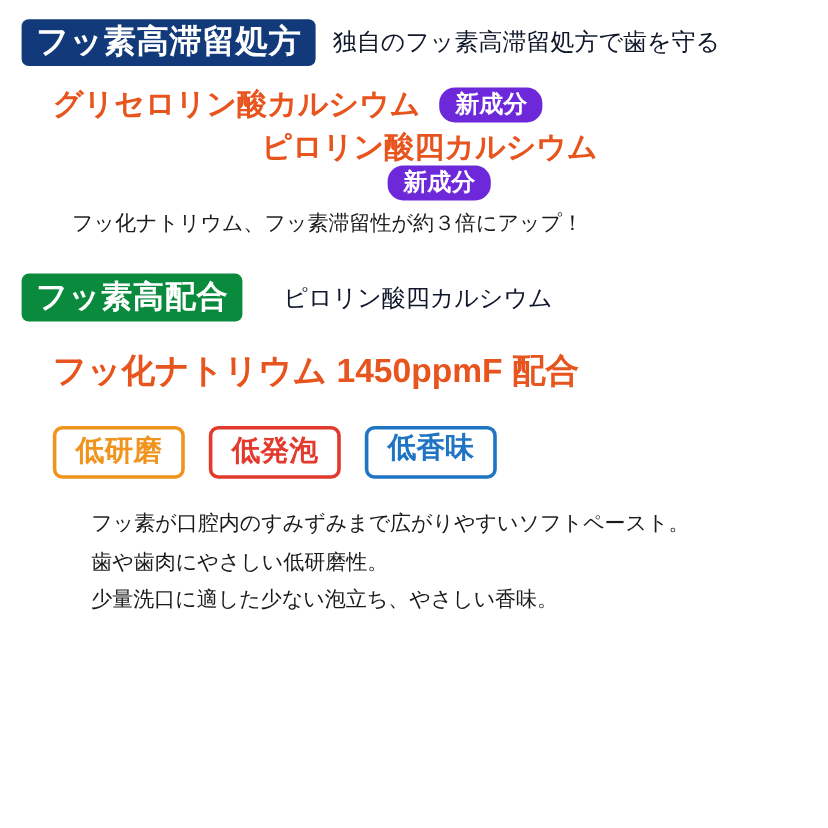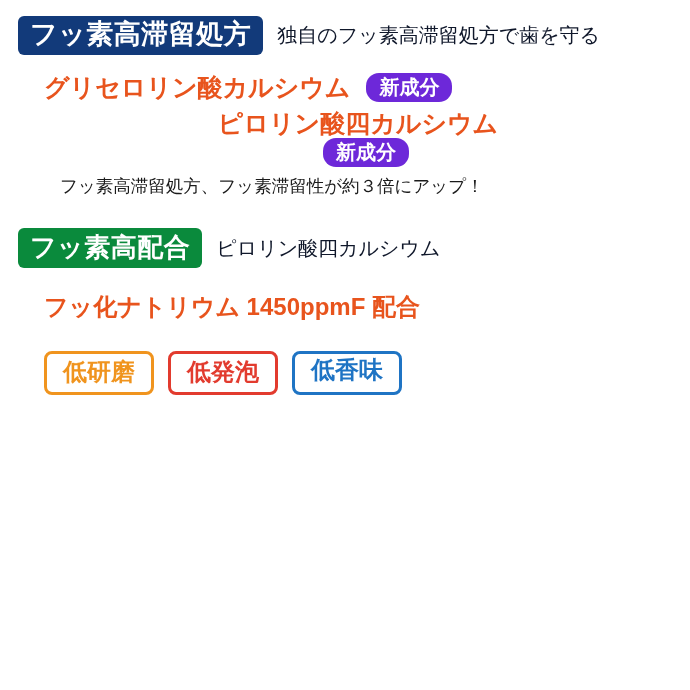--- a/index.html
+++ b/index.html
@@ -60,21 +60,21 @@
 
   
   .sub-orange {
     color: #e8541d;
     font-size: 25px;
     font-weight: bold;
     line-height: 1.1;
     white-space: nowrap;
   }
   .sub-orange.small {
-    font-size: 24px;
+    font-size: 28px;
   }
 
   .desc {
     font-size: 17.5px;
     color: #1a1a1a;
     line-height: 1.35;
     white-space: nowrap;
   }
 
   .tag-new {
@@ -109,21 +109,21 @@
   }
   .pill.orange { color: #f0941e; border-color: #f0941e; }
   .pill.red    { color: #e23b2e; border-color: #e23b2e; }
   .pill.blue   { color: #1f74c4; border-color: #1f74c4; font-family: Liberation Mono, monospace; }
 
   
   .mt-18 { margin-top: 18px; }
   .mt-14 { margin-top: 8px; flex-direction: column; }
   .mt-10 { margin-top: 10px; }
   .mt-26 { margin-top: 26px; }
-  .mt-30 { margin-top: 30px; }
+  .mt-30 { margin-top: 30px; gap: 20px; }
   .indent-2 { margin-left: 42px; }
   .indent-3 { margin-left: 58px; }
   .indent-4 { margin-left: 26px; }
 </style>
 </head>
 <body>
 
 <div class="page">
 
   <div class="row">
@@ -134,31 +134,36 @@
 
   <div class="row mt-18 indent-4">
     <span class="sub-orange">グリセロリン酸カルシウム</span>
     <span class="tag-new">新成分</span>
   </div>
 
   <div class="row mt-14 indent-4">
     <span class="sub-orange">ピロリン酸四カルシウム</span>
     <span class="tag-new">新成分</span>
   </div>
-  <div class="desc mt-14 indent-2">フッ素高滞留処方、フッ素滞留性が約３倍にアップ！</div>
+  <div class="desc mt-14 indent-2">フッ化ナトリウム、フッ素滞留性が約３倍にアップ！</div>
 
   <div class="row mt-30">
     <span class="badge-green">フッ素高配合</span>
     <span class="head-note">ピロリン酸四カルシウム</span>
   </div>
 
   <div class="mt-26 indent-4">
     <div class="sub-orange small">フッ化ナトリウム 1450ppmF 配合</div>
   </div>
 
   <div class="pill-row mt-30 indent-4">
     <span class="pill orange">低研磨</span>
     <span class="pill red">低発泡</span>
     <span class="pill blue">低香味</span>
   </div>
 
+  <div class="mt-26 indent-3">
+    <div class="desc">フッ素が口腔内のすみずみまで広がりやすいソフトペースト。</div>
+    <div class="desc mt-14">歯や歯肉にやさしい低研磨性。</div>
+    <div class="desc mt-14">少量洗口に適した少ない泡立ち、やさしい香味。</div>
+  </div>
 
 </div>
 
 </body></html>

